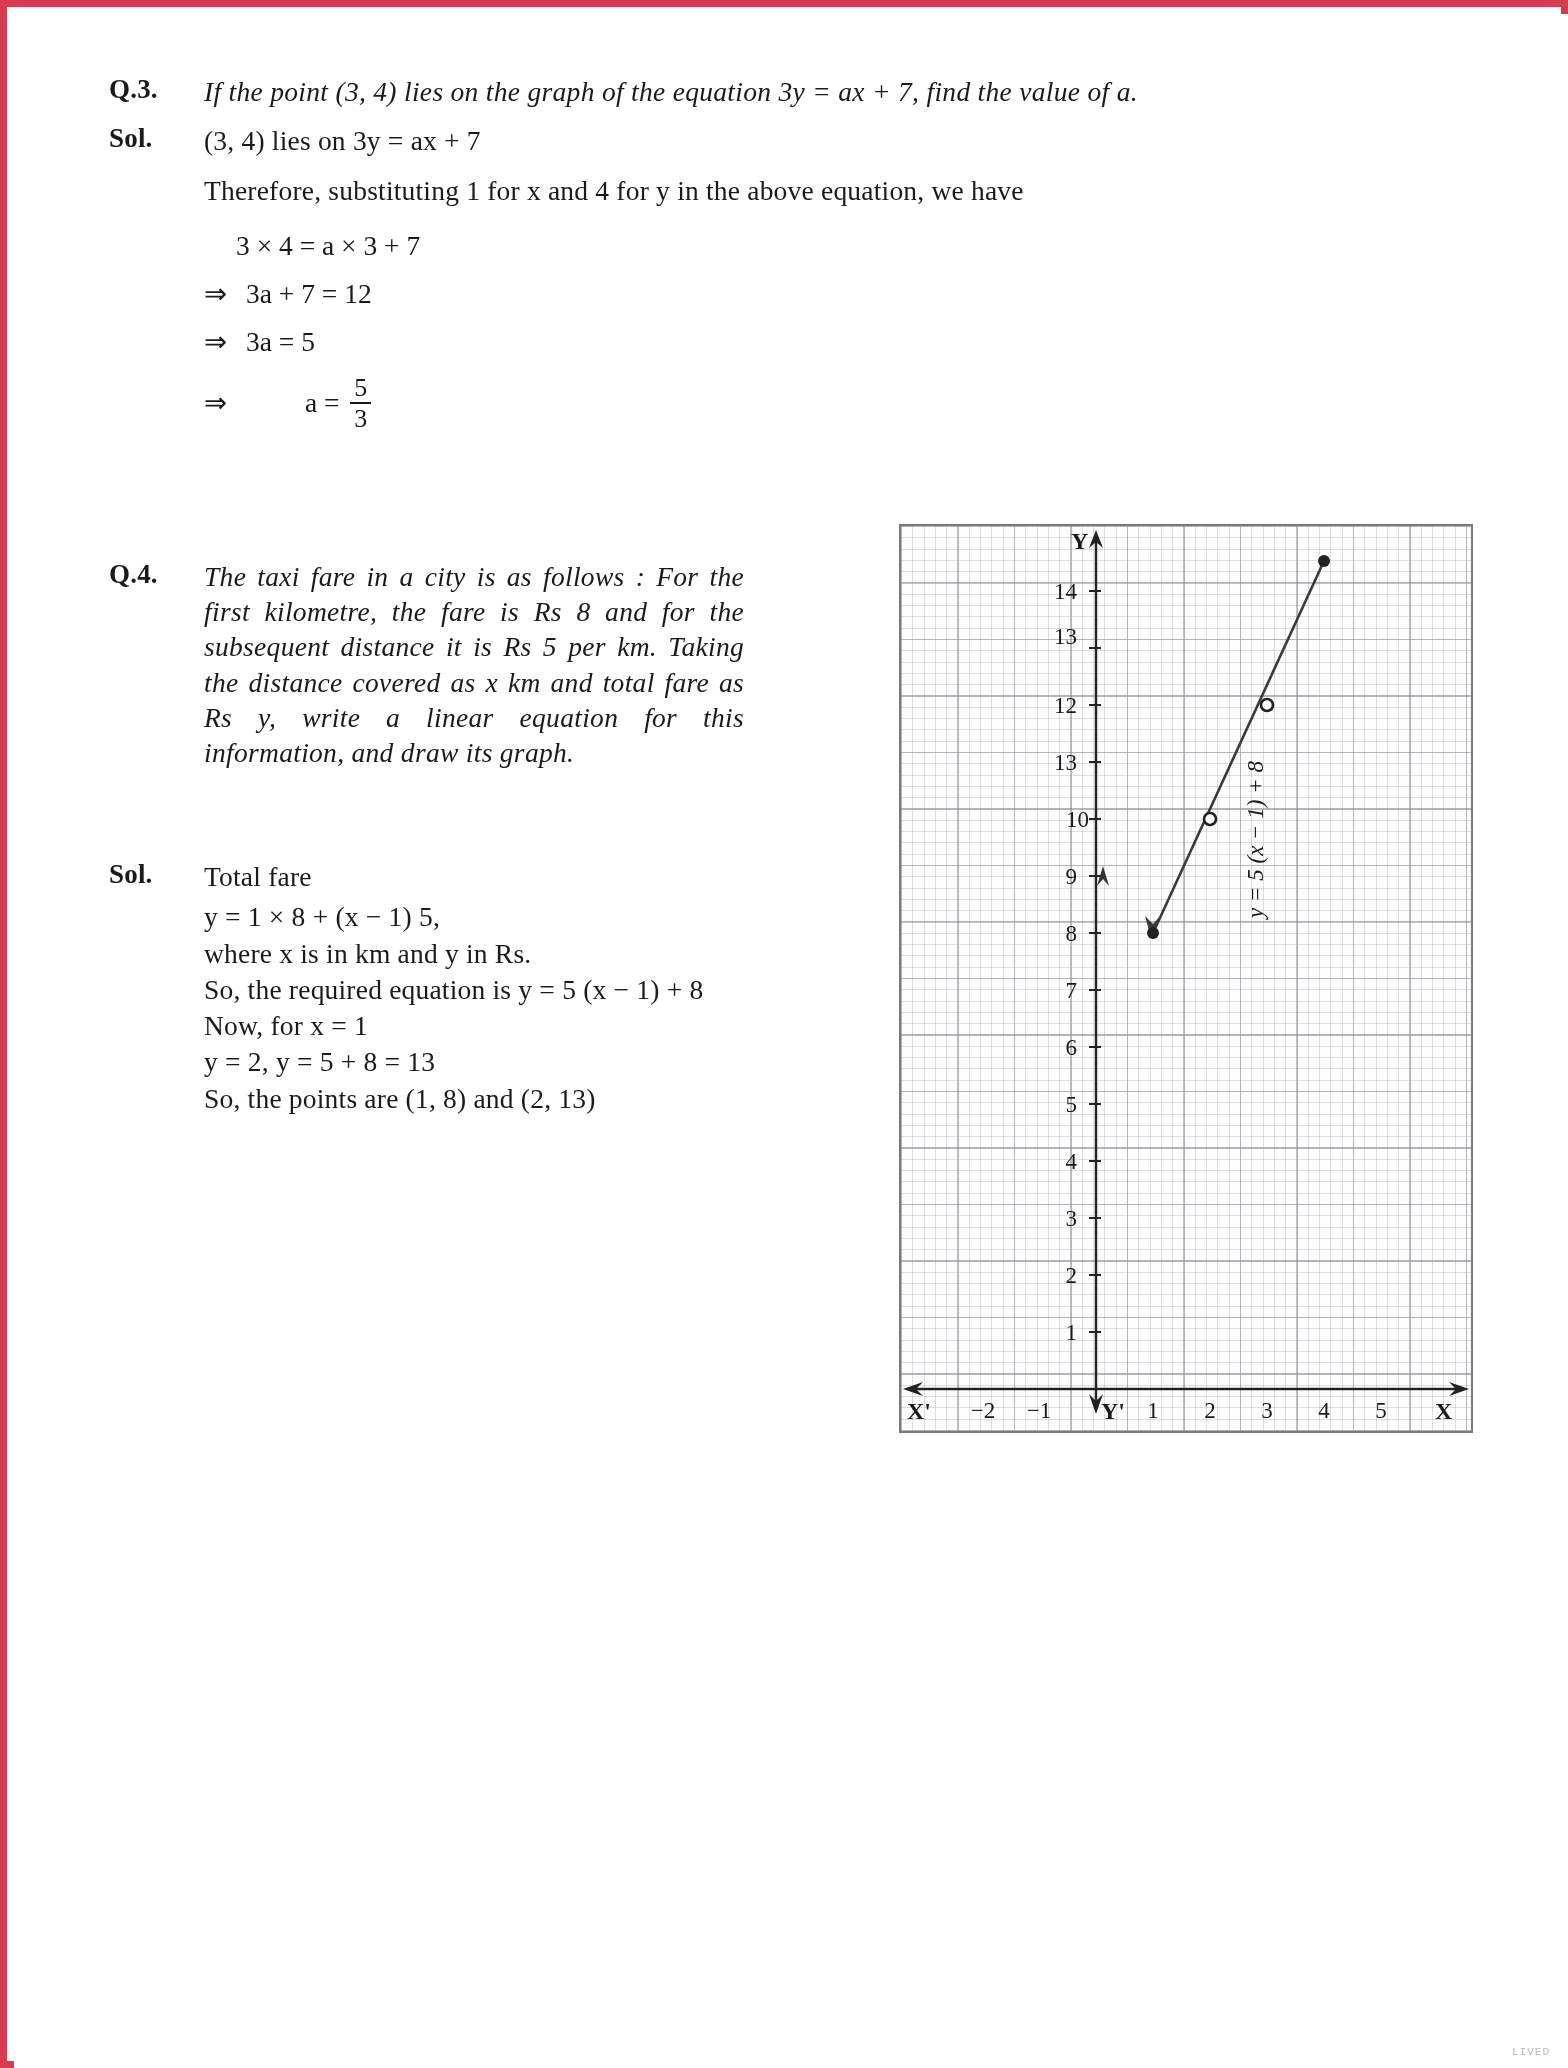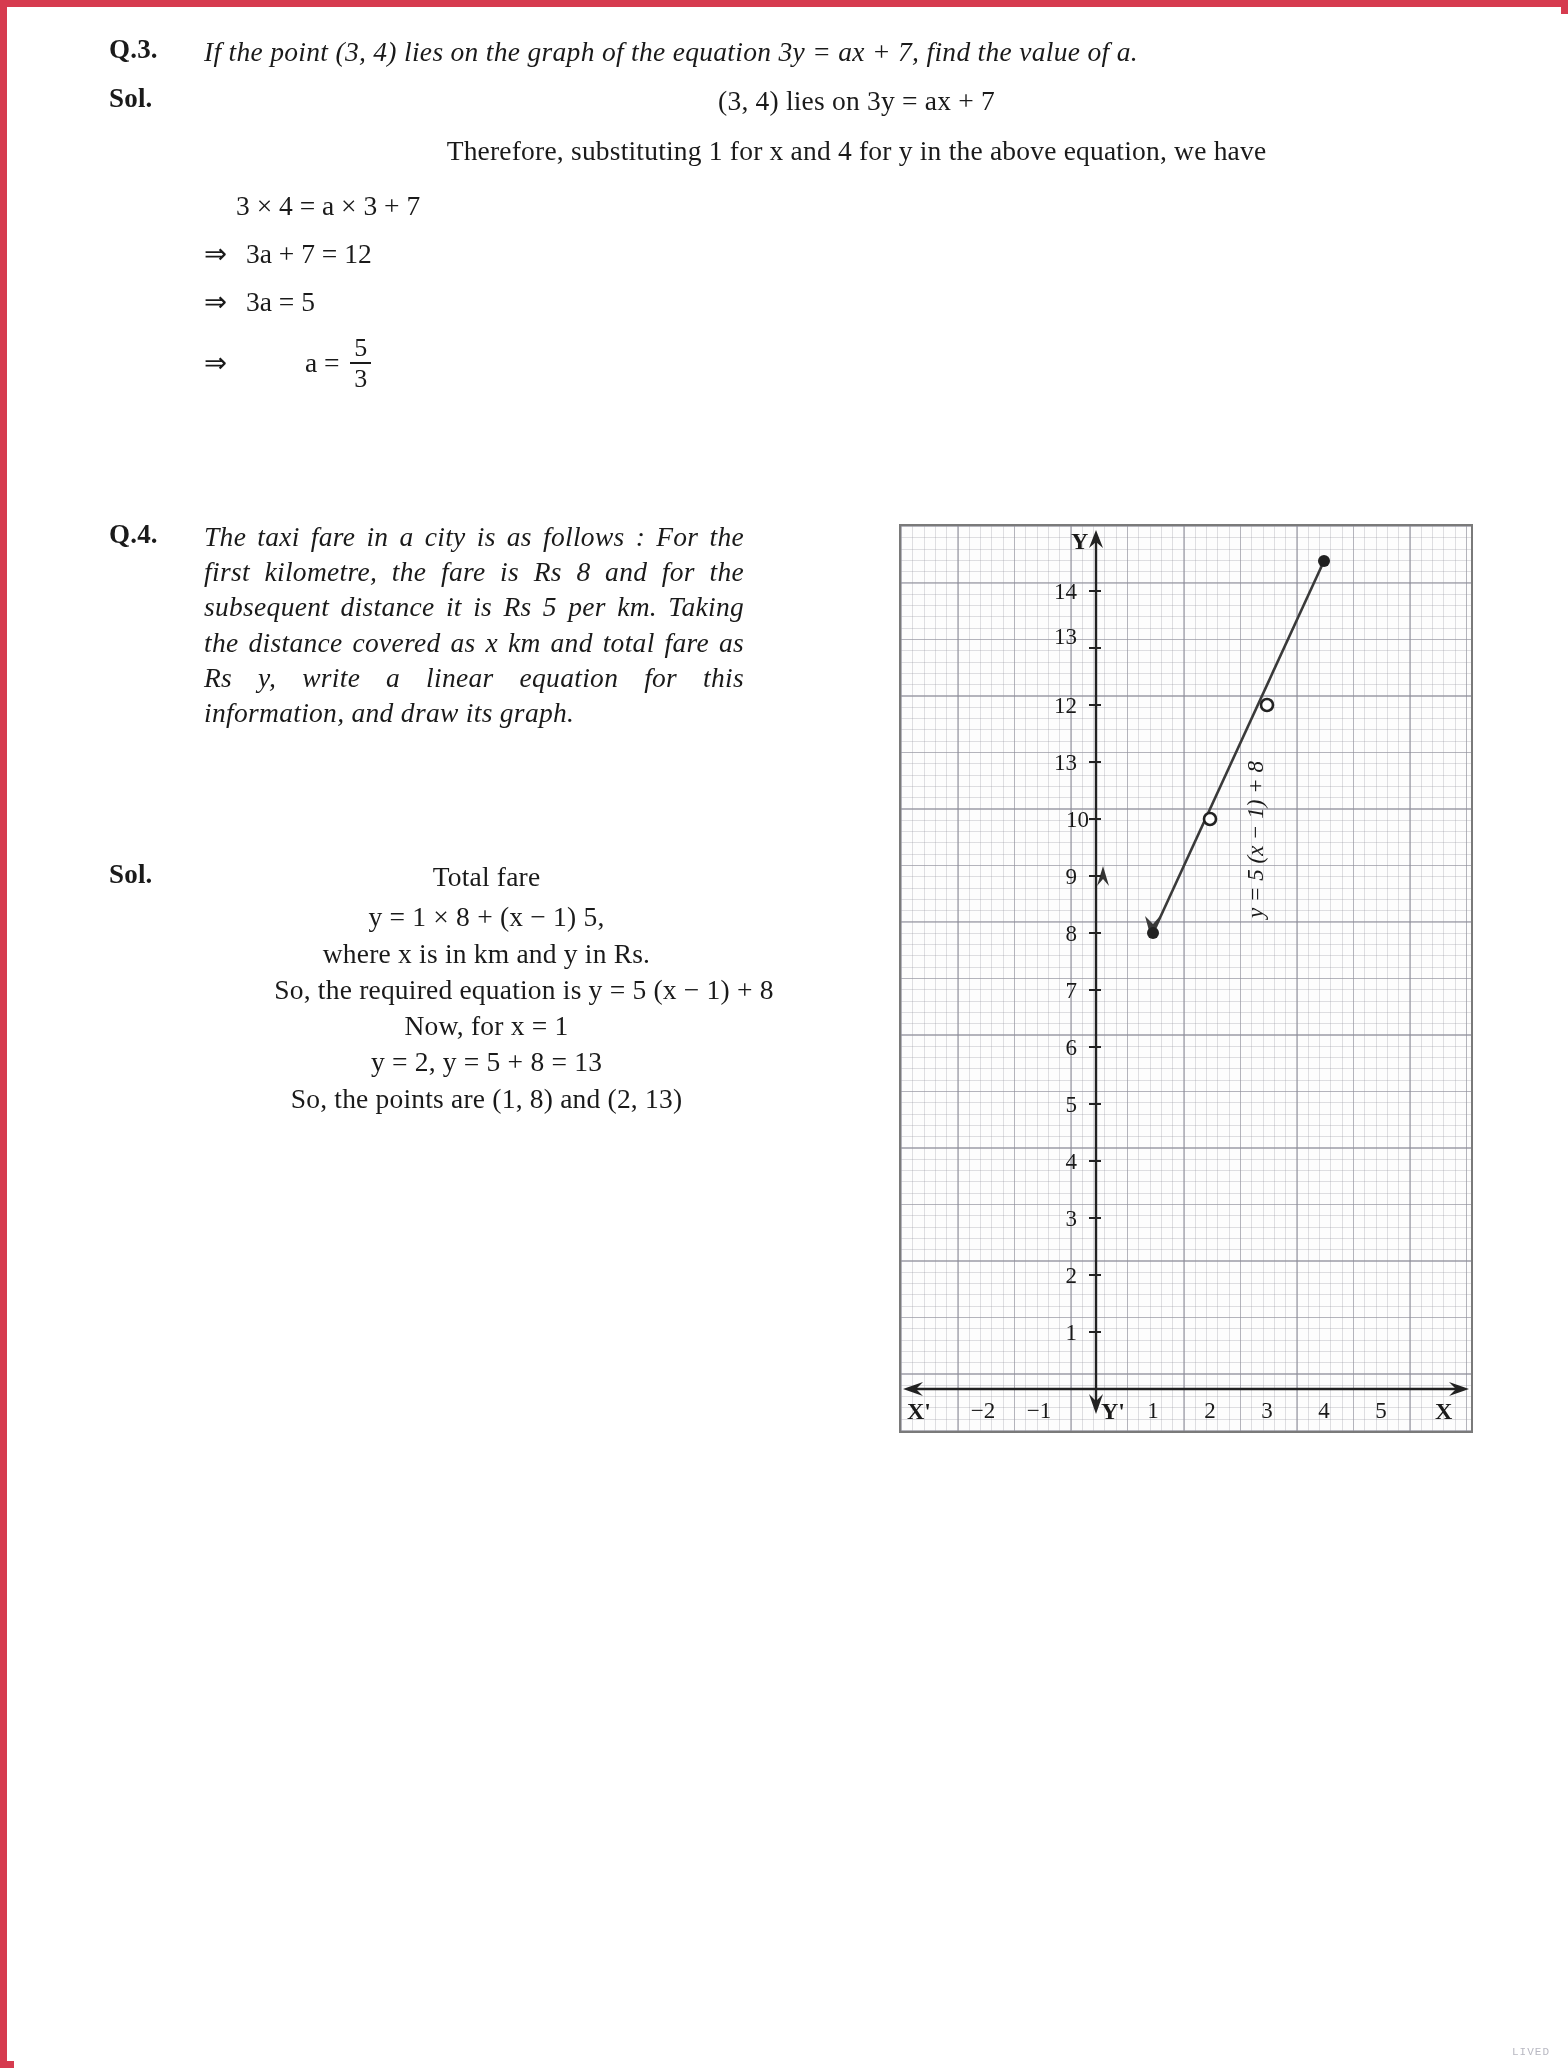--- a/index.html
+++ b/index.html
@@ -51,27 +51,27 @@
     font-size: 27px;
     letter-spacing: 0.2px;
   }
   .qtext {
     margin-left: 95px;
     font-style: italic;
     font-size: 27.5px;
     line-height: 1.28;
     text-align: justify;
     letter-spacing: 0.3px;
+    margin-top: 40px;
   }
   .soltext {
     margin-left: 95px;
     font-size: 27.5px;
     line-height: 1.32;
     letter-spacing: 0.2px;
-    text-align: center;
   }
   .q3 { width: 1250px; }
   .q3 .qtext { width: 1250px; }
 
   .steps { margin-left: 95px; font-size: 27.5px; line-height: 1.45; }
   .step-indent { padding-left: 32px; }
   .arrow { display: inline-block; width: 42px; }
 
   .frac {
     display: inline-block;

